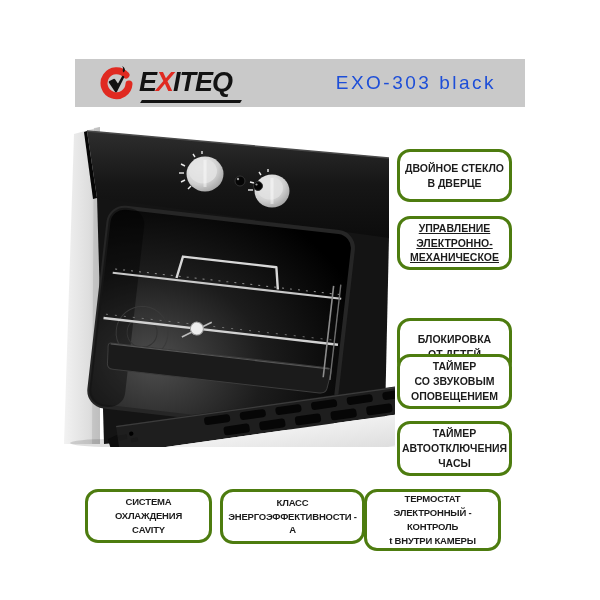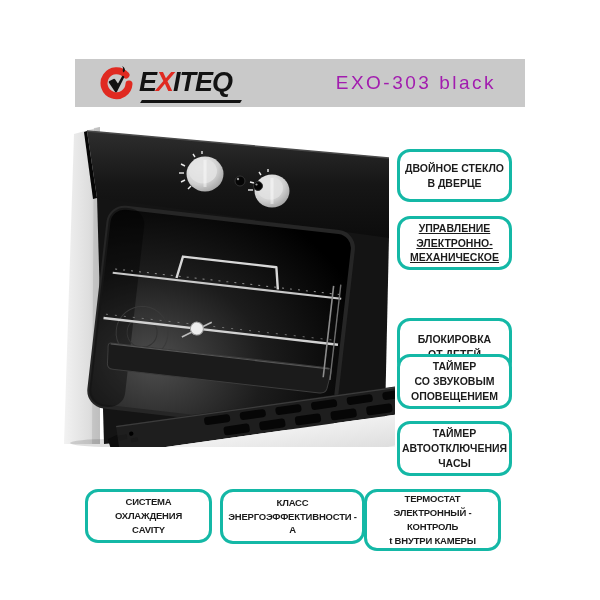--- a/index.html
+++ b/index.html
@@ -22,29 +22,29 @@
     letter-spacing:-1px;color:#121212;white-space:nowrap;
     transform:scaleY(1.05);
   }
   .brand-word .accent{color:#e02a21;}
   .brand-underline{
     position:absolute;left:42px;top:37px;width:100px;height:3px;background:#121212;
     transform:skewX(-30deg);
   }
   .model-label{
     position:absolute;right:29px;top:50%;transform:translateY(-50%);
-    color:#a21caf;font-size:19px;font-weight:400;letter-spacing:2.5px;
+    color:#1d4ed8;font-size:19px;font-weight:400;letter-spacing:2.5px;
     white-space:nowrap;
   }
   
   .oven-figure{position:absolute;left:58px;top:120px;width:337px;height:327px;}
   
   .badge{
     position:absolute;background:#ffffff;
-    border:3px solid #14b8a6;border-radius:13px;
+    border:3px solid #4d7c0f;border-radius:13px;
     display:flex;align-items:center;justify-content:center;
     text-align:center;color:#1b1b1b;font-weight:bold;
     box-sizing:border-box;padding:3px 5px;
   }
   .badge-label{white-space:pre-line;}
   .badge.rc{left:397px;width:115px;font-size:10.5px;line-height:1.42;}
   .badge#rc0{top:149px;height:53px;}
   .badge#rc1{top:216px;height:54px;text-decoration:underline;}
   .badge#rc2{top:282px;height:57px;margin-top:36px;}
   .badge#rc3{top:354px;height:55px;}

